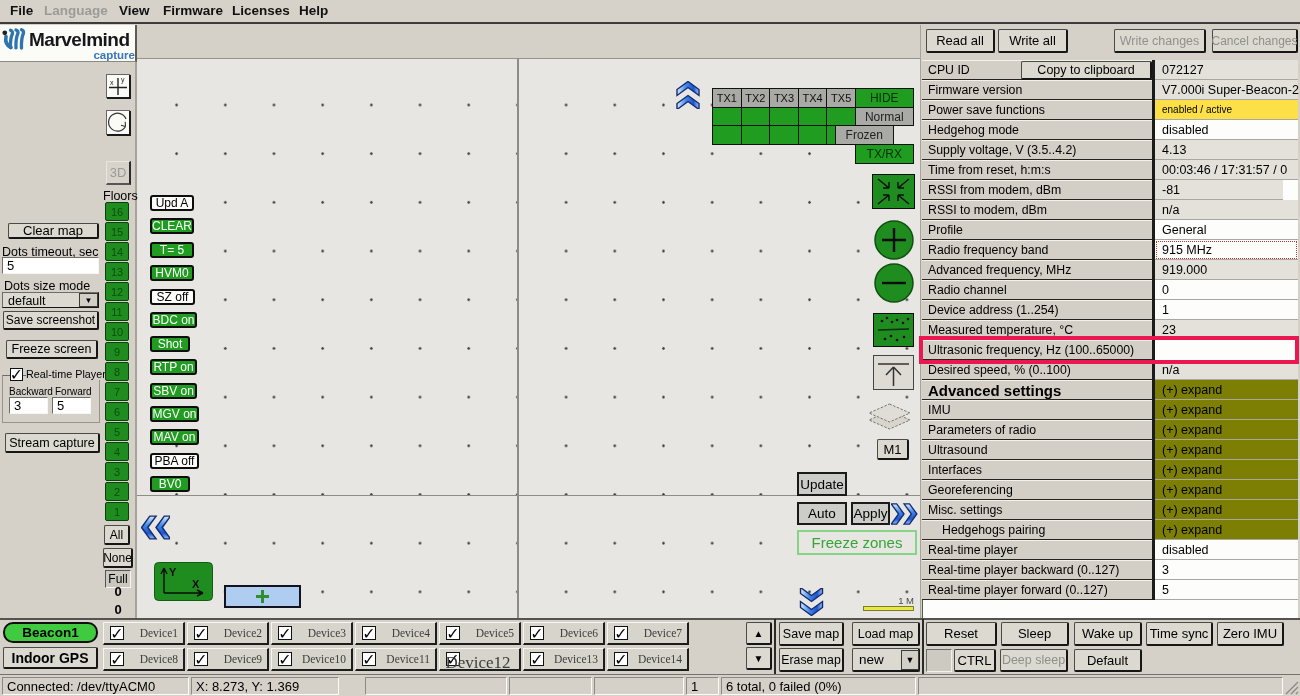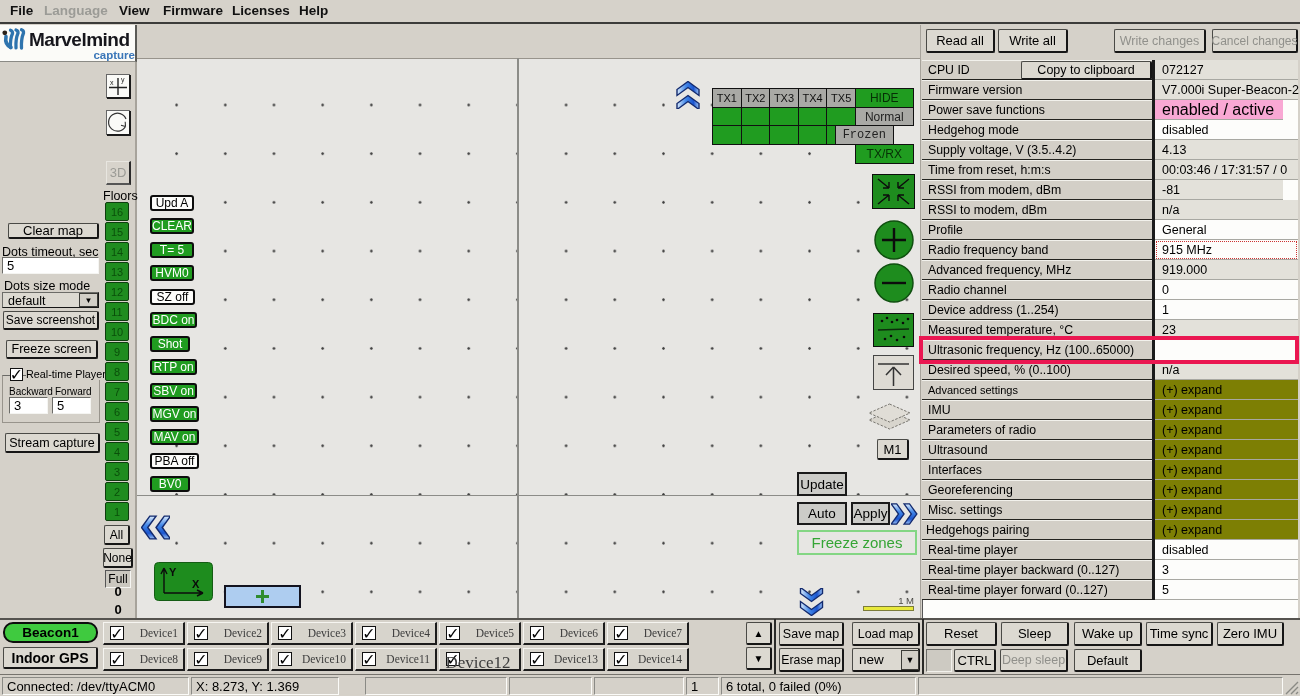--- a/index.html
+++ b/index.html
@@ -73,21 +73,21 @@
 <div style="left:740.6px;top:106.7px;width:29.6px;height:19.7px;background:#209c20;border:1px solid #111;"></div>
 <div style="left:769.2px;top:106.7px;width:29.6px;height:19.7px;background:#209c20;border:1px solid #111;"></div>
 <div style="left:797.8000000000001px;top:106.7px;width:29.6px;height:19.7px;background:#209c20;border:1px solid #111;"></div>
 <div style="left:826.4000000000001px;top:106.7px;width:29.6px;height:19.7px;background:#209c20;border:1px solid #111;"></div>
 <div style="left:855.0000000000001px;top:106.7px;width:58.5px;height:19.7px;background:#a9a9a5;border:1px solid #111;font-size:12px;display:flex;align-items:center;justify-content:center;color:#222;">Normal</div>
 <div style="left:712px;top:125.4px;width:29.6px;height:19.7px;background:#209c20;border:1px solid #111;"></div>
 <div style="left:740.6px;top:125.4px;width:29.6px;height:19.7px;background:#209c20;border:1px solid #111;"></div>
 <div style="left:769.2px;top:125.4px;width:29.6px;height:19.7px;background:#209c20;border:1px solid #111;"></div>
 <div style="left:797.8000000000001px;top:125.4px;width:29.6px;height:19.7px;background:#209c20;border:1px solid #111;"></div>
 <div style="left:826.4000000000001px;top:125.4px;width:29.6px;height:19.7px;background:#209c20;border:1px solid #111;"></div>
-<div style="left:835px;top:125.4px;width:58.5px;height:19.7px;background:#a9a9a5;border:1px solid #111;font-size:12px;display:flex;align-items:center;justify-content:center;color:#222;font-family:Liberation Mono, monospace;">Frozen</div>
+<div style="left:835px;top:125.4px;width:58.5px;height:19.7px;background:#a9a9a5;border:1px solid #111;font-size:12px;display:flex;align-items:center;justify-content:center;color:#222;">Frozen</div>
 <div style="left:855.0px;top:144.1px;width:58.5px;height:19.5px;background:#209c20;border:1px solid #111;font-size:12px;display:flex;align-items:center;justify-content:center;color:#063006;">TX/RX</div>
 <div style="left:676px;top:81px;width:24px;height:28px;"><svg width="24" height="28" viewBox="0 0 24 28">
       <defs>
         <linearGradient id="v24281" x1="0" y1="0" x2="1" y2="0">
           <stop offset="0" stop-color="#dcecfc"></stop>
           <stop offset="0.4" stop-color="#4287e8"></stop>
           <stop offset="0.75" stop-color="#1b55cf"></stop>
           <stop offset="1" stop-color="#9cc2f4"></stop>
         </linearGradient>
       </defs>
@@ -255,21 +255,21 @@
 <div class="btn" style="left:926px;top:29px;width:69px;height:24px;">Read all</div>
 <div class="btn" style="left:998px;top:29px;width:70px;height:24px;">Write all</div>
 <div class="btn dis" style="left:1114px;top:29px;width:92px;height:24px;font-size:12.5px;">Write changes</div>
 <div class="btn dis" style="left:1212px;top:29px;width:86px;height:24px;font-size:12px;">Cancel changes</div>
 <div style="left:922px;top:60px;width:376px;height:558px;background:#fdfdfb;border-left:1px solid #555;"></div>
 <div style="left:922px;top:60px;width:230px;height:20px;background:#d3cfc7;border-bottom:1px solid #23231f;border-top:1px solid #f2f1ec;font-size:12.3px;display:flex;align-items:center;padding-left:6px;white-space:nowrap;overflow:hidden;">CPU ID</div>
 <div style="left:1155px;top:60px;width:143px;height:20px;background:#e3e1da;border-bottom:1px solid #a8a8a2;font-size:12.5px;display:flex;align-items:center;padding-left:7px;white-space:nowrap;">072127</div>
 <div style="left:922px;top:80px;width:230px;height:20px;background:#d3cfc7;border-bottom:1px solid #23231f;border-top:1px solid #f2f1ec;font-size:12.3px;display:flex;align-items:center;padding-left:6px;white-space:nowrap;overflow:hidden;">Firmware version</div>
 <div style="left:1155px;top:80px;width:143px;height:20px;background:#e3e1da;border-bottom:1px solid #a8a8a2;font-size:12.5px;display:flex;align-items:center;padding-left:7px;white-space:nowrap;">V7.000i Super-Beacon-2</div>
 <div style="left:922px;top:100px;width:230px;height:20px;background:#d3cfc7;border-bottom:1px solid #23231f;border-top:1px solid #f2f1ec;font-size:12.3px;display:flex;align-items:center;padding-left:6px;white-space:nowrap;overflow:hidden;">Power save functions</div>
-<div style="left:1155px;top:100px;width:128px;height:20px;background:#f9a8d4;border-bottom:1px solid #a8a8a2;font-size:16px;display:flex;align-items:center;padding-left:7px;white-space:nowrap;">enabled / active</div>
+<div style="left:1155px;top:100px;width:143px;height:20px;background:#fde047;border-bottom:1px solid #a8a8a2;font-size:10px;display:flex;align-items:center;padding-left:7px;white-space:nowrap;">enabled / active</div>
 <div style="left:922px;top:120px;width:230px;height:20px;background:#d3cfc7;border-bottom:1px solid #23231f;border-top:1px solid #f2f1ec;font-size:12.3px;display:flex;align-items:center;padding-left:6px;white-space:nowrap;overflow:hidden;">Hedgehog mode</div>
 <div style="left:1155px;top:120px;width:143px;height:20px;background:#fdfdfb;border-bottom:1px solid #a8a8a2;font-size:12.5px;display:flex;align-items:center;padding-left:7px;white-space:nowrap;">disabled</div>
 <div style="left:922px;top:140px;width:230px;height:20px;background:#d3cfc7;border-bottom:1px solid #23231f;border-top:1px solid #f2f1ec;font-size:12.3px;display:flex;align-items:center;padding-left:6px;white-space:nowrap;overflow:hidden;">Supply voltage, V (3.5..4.2)</div>
 <div style="left:1155px;top:140px;width:143px;height:20px;background:#e3e1da;border-bottom:1px solid #a8a8a2;font-size:12.5px;display:flex;align-items:center;padding-left:7px;white-space:nowrap;">4.13</div>
 <div style="left:922px;top:160px;width:230px;height:20px;background:#d3cfc7;border-bottom:1px solid #23231f;border-top:1px solid #f2f1ec;font-size:12.3px;display:flex;align-items:center;padding-left:6px;white-space:nowrap;overflow:hidden;">Time from reset, h:m:s</div>
 <div style="left:1155px;top:160px;width:143px;height:20px;background:#e3e1da;border-bottom:1px solid #a8a8a2;font-size:12.5px;display:flex;align-items:center;padding-left:7px;white-space:nowrap;">00:03:46 / 17:31:57 / 0</div>
 <div style="left:922px;top:180px;width:230px;height:20px;background:#d3cfc7;border-bottom:1px solid #23231f;border-top:1px solid #f2f1ec;font-size:12.3px;display:flex;align-items:center;padding-left:6px;white-space:nowrap;overflow:hidden;">RSSI from modem, dBm</div>
 <div style="left:1155px;top:180px;width:128px;height:20px;background:#e3e1da;border-bottom:1px solid #a8a8a2;font-size:12.5px;display:flex;align-items:center;padding-left:7px;white-space:nowrap;">-81</div>
 <div style="left:922px;top:200px;width:230px;height:20px;background:#d3cfc7;border-bottom:1px solid #23231f;border-top:1px solid #f2f1ec;font-size:12.3px;display:flex;align-items:center;padding-left:6px;white-space:nowrap;overflow:hidden;">RSSI to modem, dBm</div>
 <div style="left:1155px;top:200px;width:143px;height:20px;background:#e3e1da;border-bottom:1px solid #a8a8a2;font-size:12.5px;display:flex;align-items:center;padding-left:7px;white-space:nowrap;">n/a</div>
@@ -282,35 +282,35 @@
 <div style="left:922px;top:280px;width:230px;height:20px;background:#d3cfc7;border-bottom:1px solid #23231f;border-top:1px solid #f2f1ec;font-size:12.3px;display:flex;align-items:center;padding-left:6px;white-space:nowrap;overflow:hidden;">Radio channel</div>
 <div style="left:1155px;top:280px;width:143px;height:20px;background:#fdfdfb;border-bottom:1px solid #a8a8a2;font-size:12.5px;display:flex;align-items:center;padding-left:7px;white-space:nowrap;">0</div>
 <div style="left:922px;top:300px;width:230px;height:20px;background:#d3cfc7;border-bottom:1px solid #23231f;border-top:1px solid #f2f1ec;font-size:12.3px;display:flex;align-items:center;padding-left:6px;white-space:nowrap;overflow:hidden;">Device address (1..254)</div>
 <div style="left:1155px;top:300px;width:143px;height:20px;background:#fdfdfb;border-bottom:1px solid #a8a8a2;font-size:12.5px;display:flex;align-items:center;padding-left:7px;white-space:nowrap;">1</div>
 <div style="left:922px;top:320px;width:230px;height:20px;background:#d3cfc7;border-bottom:1px solid #23231f;border-top:1px solid #f2f1ec;font-size:12.3px;display:flex;align-items:center;padding-left:6px;white-space:nowrap;overflow:hidden;">Measured temperature, °C</div>
 <div style="left:1155px;top:320px;width:143px;height:20px;background:#e3e1da;border-bottom:1px solid #a8a8a2;font-size:12.5px;display:flex;align-items:center;padding-left:7px;white-space:nowrap;">23</div>
 <div style="left:922px;top:340px;width:230px;height:20px;background:#d3cfc7;border-bottom:1px solid #23231f;border-top:1px solid #f2f1ec;font-size:12.3px;display:flex;align-items:center;padding-left:6px;white-space:nowrap;overflow:hidden;">Ultrasonic frequency, Hz (100..65000)</div>
 <div style="left:1155px;top:340px;width:143px;height:20px;background:#fdfdfb;border-bottom:1px solid #a8a8a2;font-size:12.5px;display:flex;align-items:center;padding-left:7px;white-space:nowrap;margin-top:34px;">31000</div>
 <div style="left:922px;top:360px;width:230px;height:20px;background:#d3cfc7;border-bottom:1px solid #23231f;border-top:1px solid #f2f1ec;font-size:12.3px;display:flex;align-items:center;padding-left:6px;white-space:nowrap;overflow:hidden;">Desired speed, % (0..100)</div>
 <div style="left:1155px;top:360px;width:143px;height:20px;background:#e3e1da;border-bottom:1px solid #a8a8a2;font-size:12.5px;display:flex;align-items:center;padding-left:7px;white-space:nowrap;">n/a</div>
-<div style="left:922px;top:380px;width:230px;height:20px;background:#d3cfc7;border-bottom:1px solid #23231f;border-top:1px solid #f2f1ec;font-size:11px;display:flex;align-items:center;padding-left:6px;white-space:nowrap;overflow:hidden;">Advanced settings</div>
+<div style="left:922px;top:380px;width:230px;height:20px;background:#d3cfc7;border-bottom:1px solid #23231f;border-top:1px solid #f2f1ec;font-size:15px;display:flex;align-items:center;padding-left:6px;white-space:nowrap;overflow:hidden;font-weight:bold;">Advanced settings</div>
 <div style="left:1155px;top:380px;width:143px;height:20px;background:#7d7f04;border-bottom:1px solid #a8a8a2;font-size:12.5px;display:flex;align-items:center;padding-left:7px;white-space:nowrap;">(+) expand</div>
 <div style="left:922px;top:400px;width:230px;height:20px;background:#d3cfc7;border-bottom:1px solid #23231f;border-top:1px solid #f2f1ec;font-size:12.3px;display:flex;align-items:center;padding-left:6px;white-space:nowrap;overflow:hidden;">IMU</div>
 <div style="left:1155px;top:400px;width:143px;height:20px;background:#7d7f04;border-bottom:1px solid #a8a8a2;font-size:12.5px;display:flex;align-items:center;padding-left:7px;white-space:nowrap;">(+) expand</div>
 <div style="left:922px;top:420px;width:230px;height:20px;background:#d3cfc7;border-bottom:1px solid #23231f;border-top:1px solid #f2f1ec;font-size:12.3px;display:flex;align-items:center;padding-left:6px;white-space:nowrap;overflow:hidden;">Parameters of radio</div>
 <div style="left:1155px;top:420px;width:143px;height:20px;background:#7d7f04;border-bottom:1px solid #a8a8a2;font-size:12.5px;display:flex;align-items:center;padding-left:7px;white-space:nowrap;">(+) expand</div>
 <div style="left:922px;top:440px;width:230px;height:20px;background:#d3cfc7;border-bottom:1px solid #23231f;border-top:1px solid #f2f1ec;font-size:12.3px;display:flex;align-items:center;padding-left:6px;white-space:nowrap;overflow:hidden;">Ultrasound</div>
 <div style="left:1155px;top:440px;width:143px;height:20px;background:#7d7f04;border-bottom:1px solid #a8a8a2;font-size:12.5px;display:flex;align-items:center;padding-left:7px;white-space:nowrap;">(+) expand</div>
 <div style="left:922px;top:460px;width:230px;height:20px;background:#d3cfc7;border-bottom:1px solid #23231f;border-top:1px solid #f2f1ec;font-size:12.3px;display:flex;align-items:center;padding-left:6px;white-space:nowrap;overflow:hidden;">Interfaces</div>
 <div style="left:1155px;top:460px;width:143px;height:20px;background:#7d7f04;border-bottom:1px solid #a8a8a2;font-size:12.5px;display:flex;align-items:center;padding-left:7px;white-space:nowrap;">(+) expand</div>
 <div style="left:922px;top:480px;width:230px;height:20px;background:#d3cfc7;border-bottom:1px solid #23231f;border-top:1px solid #f2f1ec;font-size:12.3px;display:flex;align-items:center;padding-left:6px;white-space:nowrap;overflow:hidden;">Georeferencing</div>
 <div style="left:1155px;top:480px;width:143px;height:20px;background:#7d7f04;border-bottom:1px solid #a8a8a2;font-size:12.5px;display:flex;align-items:center;padding-left:7px;white-space:nowrap;">(+) expand</div>
 <div style="left:922px;top:500px;width:230px;height:20px;background:#d3cfc7;border-bottom:1px solid #23231f;border-top:1px solid #f2f1ec;font-size:12.3px;display:flex;align-items:center;padding-left:6px;white-space:nowrap;overflow:hidden;">Misc. settings</div>
 <div style="left:1155px;top:500px;width:143px;height:20px;background:#7d7f04;border-bottom:1px solid #a8a8a2;font-size:12.5px;display:flex;align-items:center;padding-left:7px;white-space:nowrap;">(+) expand</div>
-<div style="left:922px;top:520px;width:230px;height:20px;background:#d3cfc7;border-bottom:1px solid #23231f;border-top:1px solid #f2f1ec;font-size:12.3px;display:flex;align-items:center;padding-left:4px;white-space:nowrap;overflow:hidden;">Hedgehogs pairing</div>
+<div style="left:922px;top:520px;width:230px;height:20px;background:#d3cfc7;border-bottom:1px solid #23231f;border-top:1px solid #f2f1ec;font-size:12.3px;display:flex;align-items:center;padding-left:20px;white-space:nowrap;overflow:hidden;">Hedgehogs pairing</div>
 <div style="left:1155px;top:520px;width:143px;height:20px;background:#7d7f04;border-bottom:1px solid #a8a8a2;font-size:12.5px;display:flex;align-items:center;padding-left:7px;white-space:nowrap;">(+) expand</div>
 <div style="left:922px;top:540px;width:230px;height:20px;background:#d3cfc7;border-bottom:1px solid #23231f;border-top:1px solid #f2f1ec;font-size:12.3px;display:flex;align-items:center;padding-left:6px;white-space:nowrap;overflow:hidden;">Real-time player</div>
 <div style="left:1155px;top:540px;width:143px;height:20px;background:#fdfdfb;border-bottom:1px solid #a8a8a2;font-size:12.5px;display:flex;align-items:center;padding-left:7px;white-space:nowrap;">disabled</div>
 <div style="left:922px;top:560px;width:230px;height:20px;background:#d3cfc7;border-bottom:1px solid #23231f;border-top:1px solid #f2f1ec;font-size:12.3px;display:flex;align-items:center;padding-left:6px;white-space:nowrap;overflow:hidden;">Real-time player backward (0..127)</div>
 <div style="left:1155px;top:560px;width:143px;height:20px;background:#fdfdfb;border-bottom:1px solid #a8a8a2;font-size:12.5px;display:flex;align-items:center;padding-left:7px;white-space:nowrap;">3</div>
 <div style="left:922px;top:580px;width:230px;height:20px;background:#d3cfc7;border-bottom:1px solid #23231f;border-top:1px solid #f2f1ec;font-size:12.3px;display:flex;align-items:center;padding-left:6px;white-space:nowrap;overflow:hidden;">Real-time player forward (0..127)</div>
 <div style="left:1155px;top:580px;width:143px;height:20px;background:#fdfdfb;border-bottom:1px solid #a8a8a2;font-size:12.5px;display:flex;align-items:center;padding-left:7px;white-space:nowrap;">5</div>
 <div style="left:1152px;top:60px;width:3px;height:540px;background:#1b1b1b;"></div>
 <div class="btn" style="left:1021px;top:61px;width:131px;height:19px;font-size:12.5px;">Copy to clipboard</div>
 <div style="left:919px;top:336px;width:380px;height:28px;border:4.5px solid #ea1751;z-index:30;"></div>

